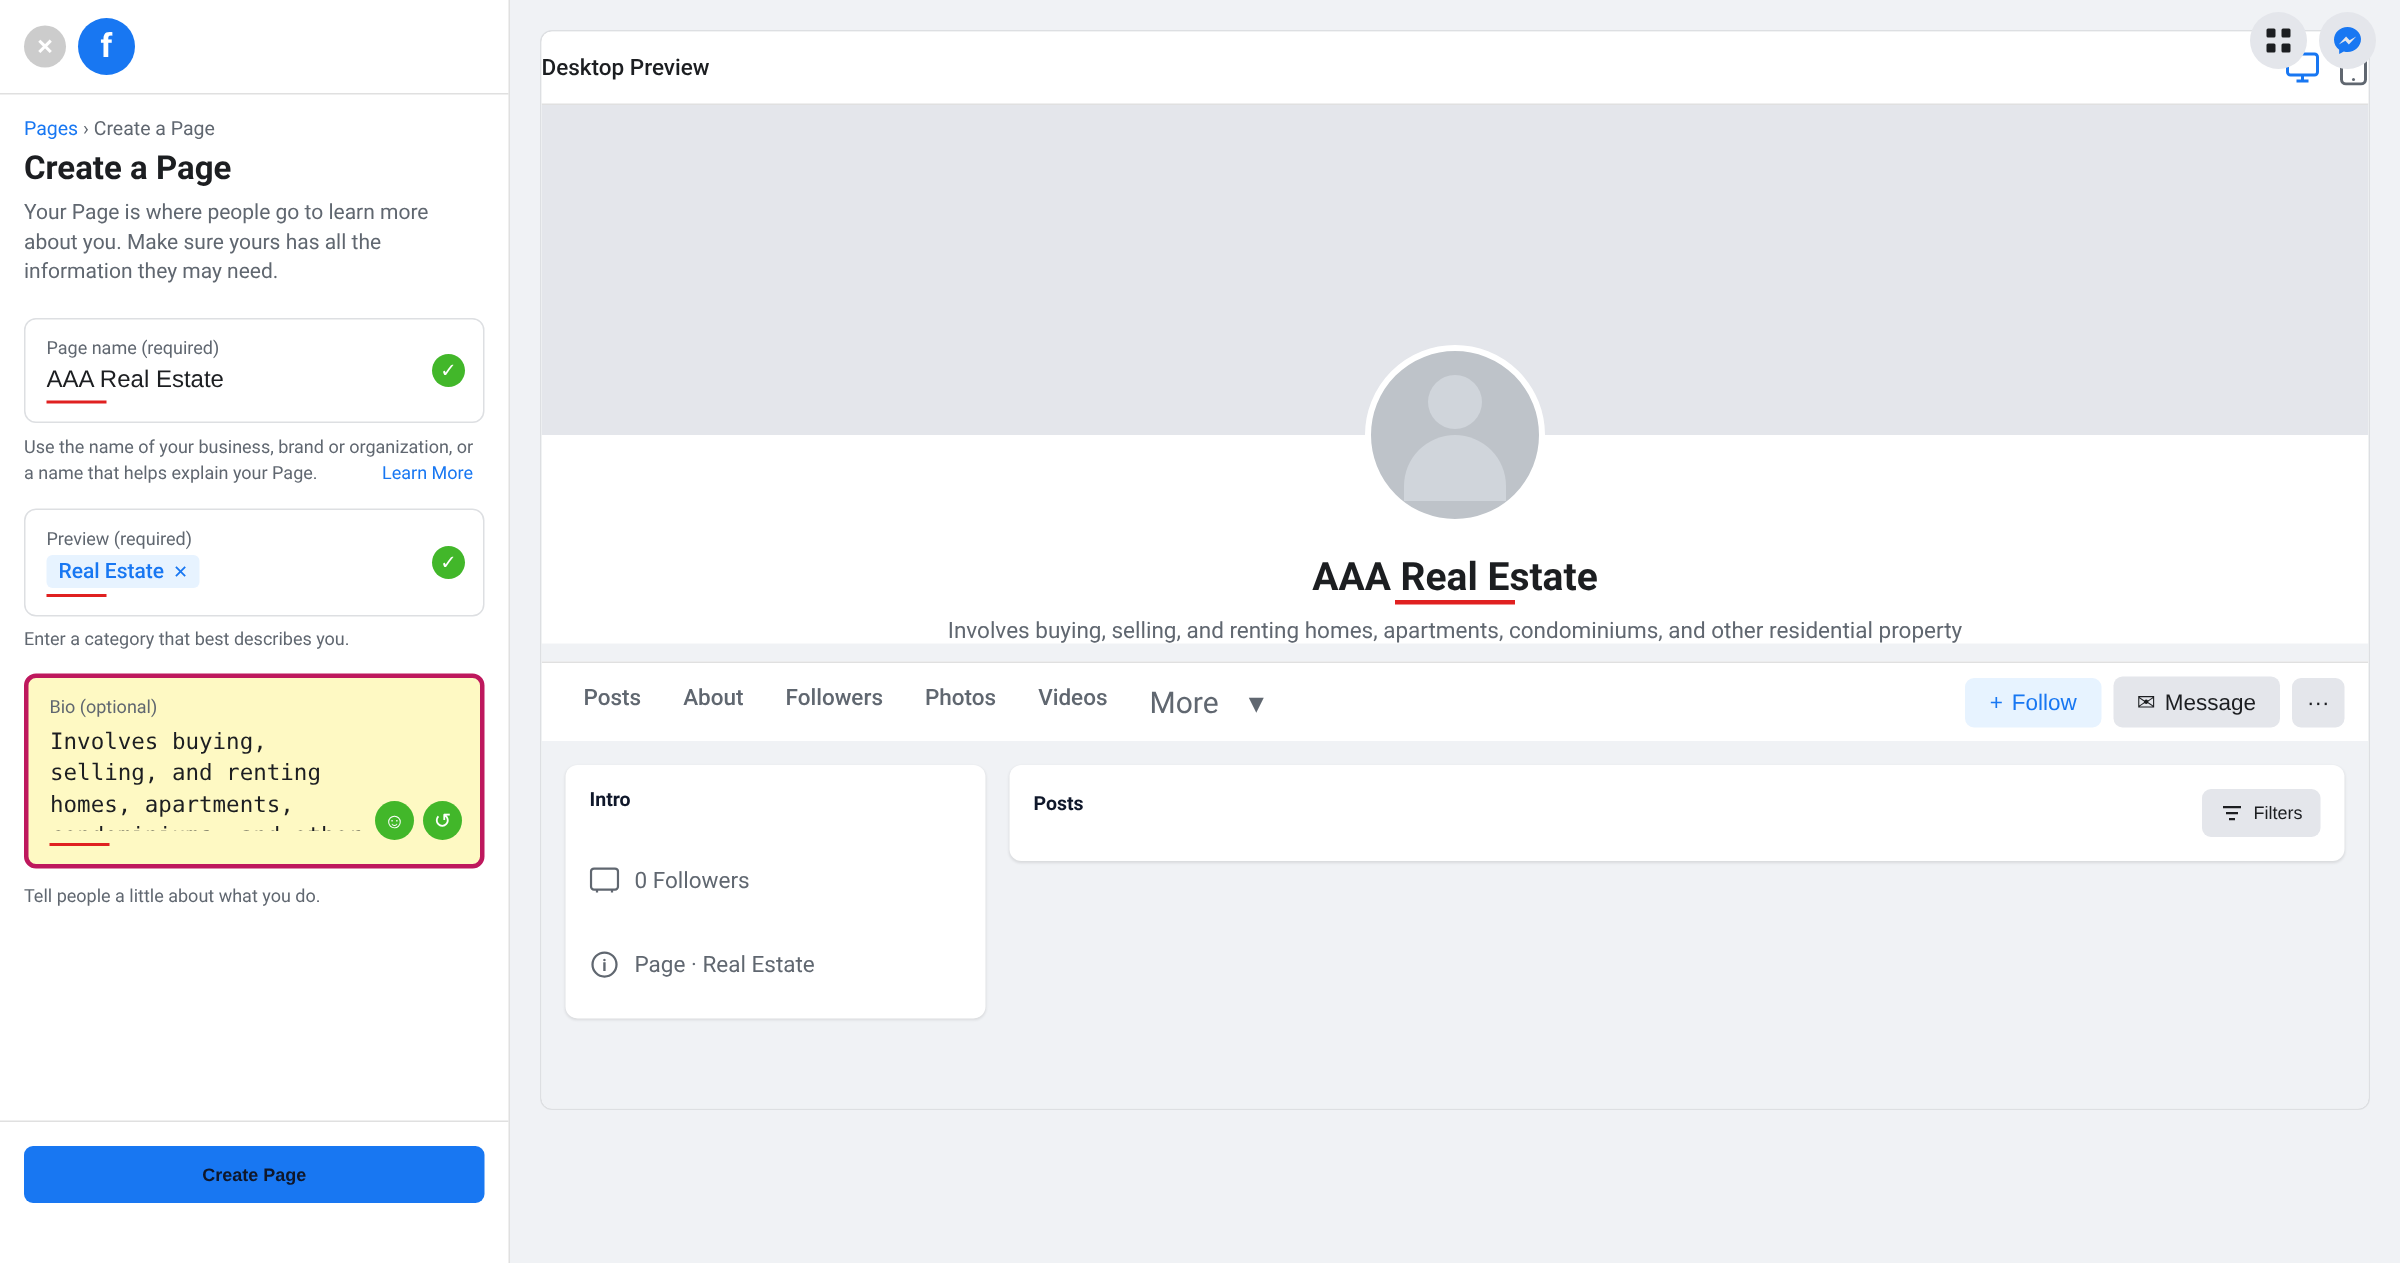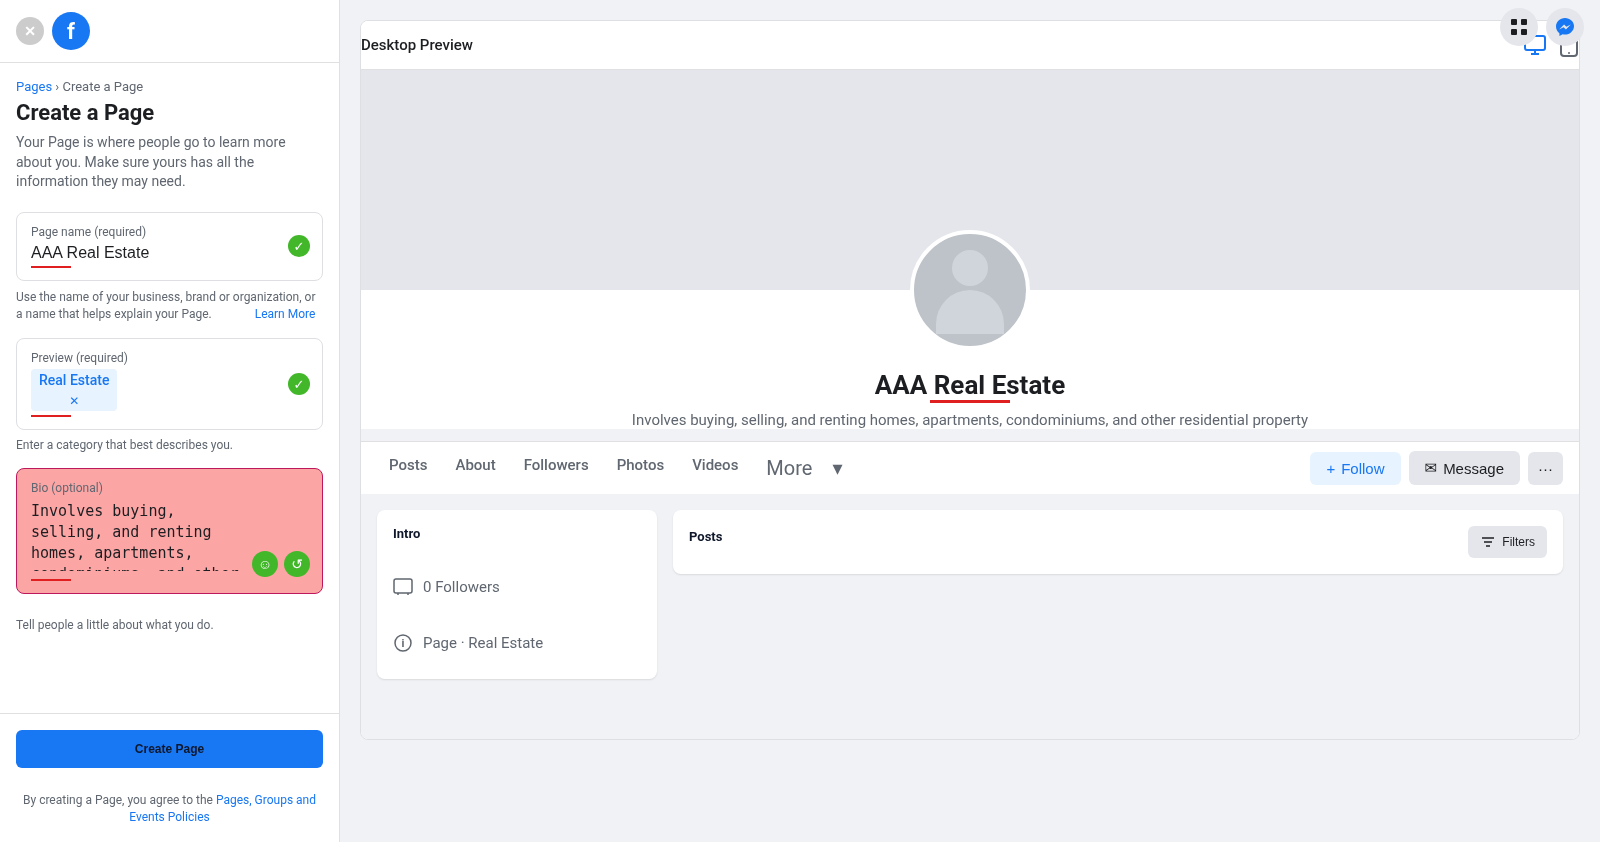--- a/index.html
+++ b/index.html
@@ -131,42 +131,41 @@
     .category-tag {
       display: inline-flex;
       align-items: center;
       background: #e7f3ff;
       color: #1877f2;
       border-radius: 4px;
       padding: 3px 8px;
       font-size: 14px;
       font-weight: 500;
       gap: 6px;
-      flex-direction: column;
     }
 
     .category-tag .remove {
       cursor: pointer;
       font-size: 12px;
       color: #1877f2;
     }
 
     .category-hint {
       font-size: 12px;
       color: #606770;
       margin-top: 4px;
       margin-bottom: 16px;
     }
 
     .bio-group {
-      background: #fca5a5;
-      border: 1px solid #be185d;
+      background: #fef9c3;
+      border: 3px solid #be185d;
       border-radius: 8px;
       padding: 12px 14px;
-      margin-bottom: 24px;
+      margin-bottom: 11px;
       position: relative;
     }
 
     .bio-label {
       font-size: 12px;
       color: #606770;
       margin-bottom: 6px;
     }
 
     .bio-textarea {
@@ -583,25 +582,20 @@
       <div class="bio-icons">
         <div class="bio-icon-btn bio-icon-green">☺</div>
         <div class="bio-icon-btn bio-icon-refresh">↺</div>
       </div>
     </div>
     <p class="bio-hint">Tell people a little about what you do.</p>
   </div>
 
   <div class="sidebar-footer">
     <button class="create-page-btn">Create Page</button>
-    <p class="footer-terms">
-      <span>By creating a Page, you agree to the</span>
-      <a>Pages,</a>
-      <a>Groups and Events Policies</a>
-    </p>
   </div>
 </div>
 
 <div class="preview-area">
   <div class="preview-container">
 
     <div class="preview-header">
       <span class="preview-title">Desktop Preview</span>
       <div class="preview-icons">
 

